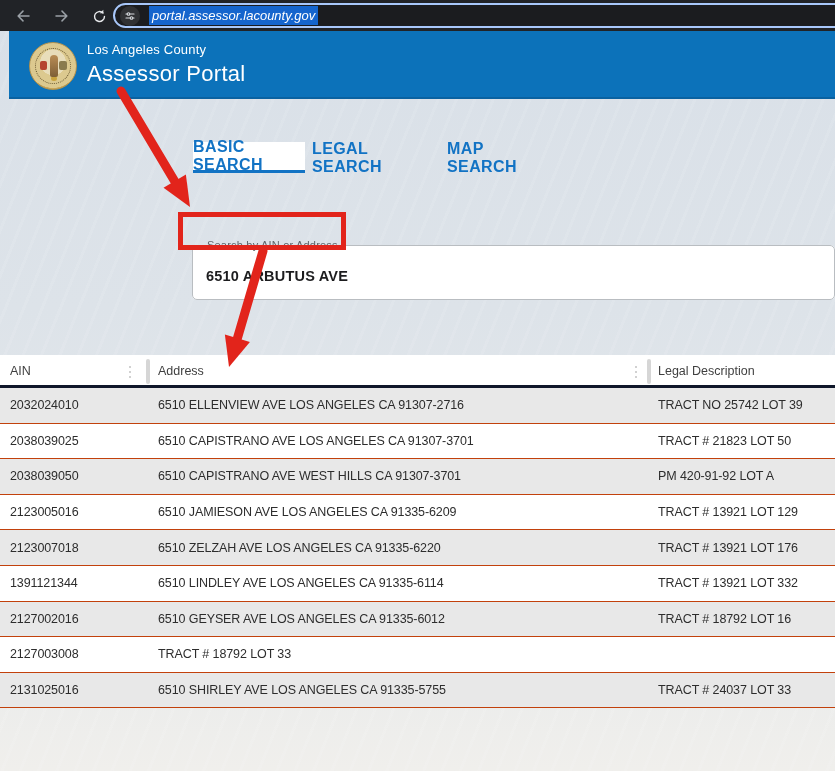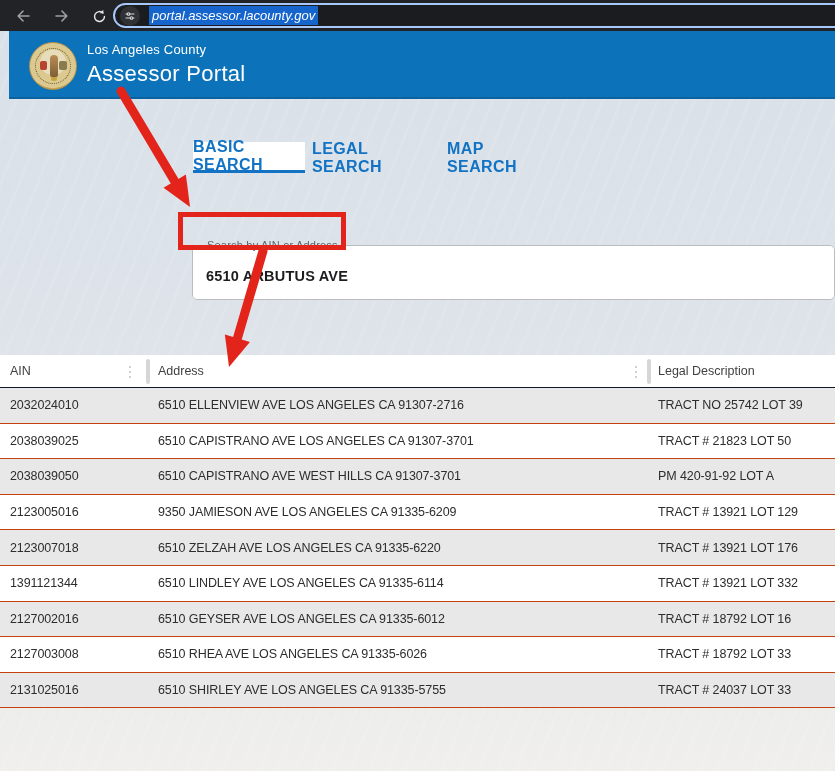--- a/index.html
+++ b/index.html
@@ -90,21 +90,21 @@
     font-size:11px; color:#5f6368; padding:0 5px; margin-left:9px; letter-spacing:.2px;
   }
   .search-input{
     position:absolute; left:13px; top:14px; width:420px; height:22px;
     border:none; outline:none; background:transparent;
     font-family:inherit; font-size:14.5px; font-weight:700; color:#1c1c1e; letter-spacing:.2px;
   }
   
   .grid{ position:absolute; left:0; top:355px; width:835px; z-index:2; }
   .ghead{
-    position:relative; height:33px; background:#fff; border-bottom:1px solid #0f172a;
+    position:relative; height:33px; background:#fff; border-bottom:3px solid #0f172a;
     font-size:12.5px; color:#3f3f3f;
   }
   .ghead .hlabel{ position:absolute; top:0; height:33px; line-height:33px; }
   .h-ain{ left:10px; }
   .h-address{ left:158px; }
   .h-legal{ left:658px; }
   .col-menu{
     position:absolute; top:8px; width:12px; height:18px;
     display:flex; flex-direction:column; align-items:center; justify-content:center; gap:2.5px;
     cursor:pointer;
@@ -219,41 +219,40 @@
           <div class="tcell">6510 CAPISTRANO AVE LOS ANGELES CA 91307-3701</div>
           <div class="tcell">TRACT # 21823 LOT 50</div>
         </div>
         <div class="trow">
           <div class="tcell">2038039050</div>
           <div class="tcell">6510 CAPISTRANO AVE WEST HILLS CA 91307-3701</div>
           <div class="tcell">PM 420-91-92 LOT A</div>
         </div>
         <div class="trow">
           <div class="tcell">2123005016</div>
-          <div class="tcell">9350 JAMIESON AVE LOS ANGELES CA 91335-6209</div>
+          <div class="tcell">6510 JAMIESON AVE LOS ANGELES CA 91335-6209</div>
           <div class="tcell">TRACT # 13921 LOT 129</div>
         </div>
         <div class="trow">
           <div class="tcell">2123007018</div>
           <div class="tcell">6510 ZELZAH AVE LOS ANGELES CA 91335-6220</div>
           <div class="tcell">TRACT # 13921 LOT 176</div>
         </div>
         <div class="trow">
           <div class="tcell">1391121344</div>
           <div class="tcell">6510 LINDLEY AVE LOS ANGELES CA 91335-6114</div>
           <div class="tcell">TRACT # 13921 LOT 332</div>
         </div>
         <div class="trow">
           <div class="tcell">2127002016</div>
           <div class="tcell">6510 GEYSER AVE LOS ANGELES CA 91335-6012</div>
           <div class="tcell">TRACT # 18792 LOT 16</div>
         </div>
         <div class="trow">
           <div class="tcell">2127003008</div>
-          <div class="tcell">6510 RHEA AVE LOS ANGELES CA 91335-6026</div>
           <div class="tcell">TRACT # 18792 LOT 33</div>
         </div>
         <div class="trow">
           <div class="tcell">2131025016</div>
           <div class="tcell">6510 SHIRLEY AVE LOS ANGELES CA 91335-5755</div>
           <div class="tcell">TRACT # 24037 LOT 33</div>
         </div>
       </div>
   </div>
 

